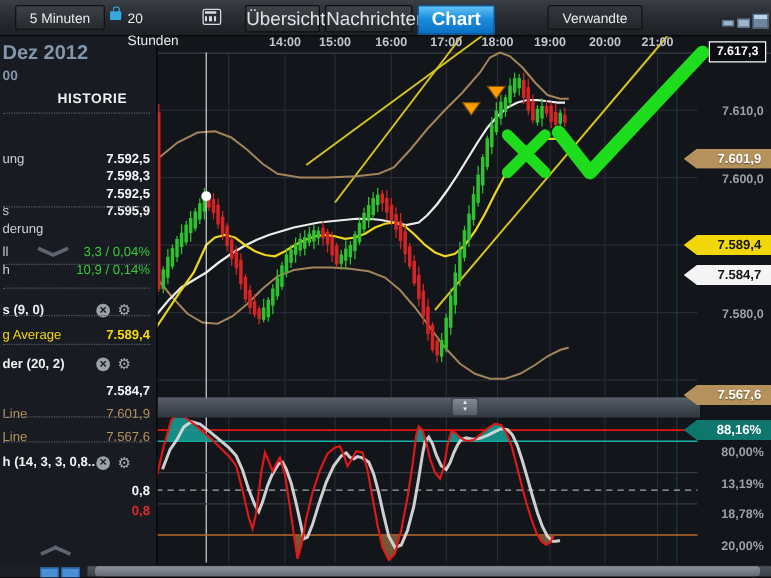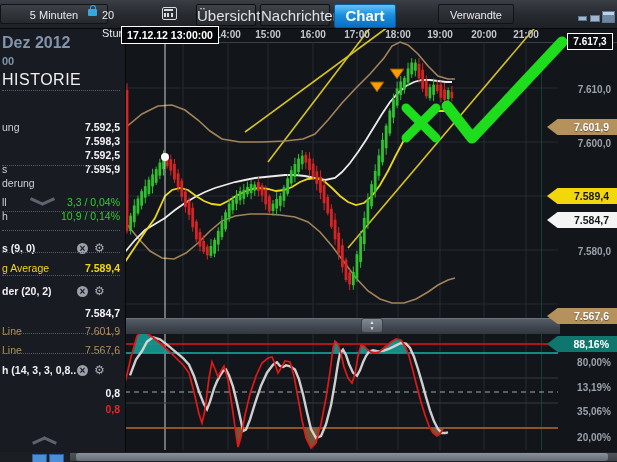--- a/index.html
+++ b/index.html
@@ -75,21 +75,21 @@
                background:linear-gradient(#8b919a,#666c75);}
   .bluebtn{position:absolute;top:2px;width:13px;height:7px;background:#4a90d9;border:1px solid #2c5f99;}
   svg{position:absolute;left:0;top:0;z-index:2;pointer-events:none;}
 </style>
 </head>
 <body>
 
 <div id="stage">
 
   <div id="toolbar" class="abs">
-    <div class="tbbtn" style="left:0;width:108px;">5 Minuten</div>
+    <div class="tbbtn" style="left:12px;width:72px;">5 Minuten</div>
     <span class="lock" style="left:88px;"></span>
     <div class="tbplain" style="left:102px;width:52px;">20 Stunden</div>
     <span class="cal" style="left:162px;"></span>
     <div id="tabs">
         <div class="tab" style="left: 196px; width: 60px;">Übersicht</div>
         <div class="tab" style="left: 260px; width: 70px;">Nachrichten</div>
         <div class="tab active" style="left: 334px; width: 62px;">Chart</div>
       </div>
     <div class="tbbtn" style="left:438px;width:76px;background:linear-gradient(#34373d,#23262b);">Verwandte</div>
     <span class="winicon" style="left:578px;top:16px;width:7px;height:3px;"></span>
@@ -101,21 +101,21 @@
   <div id="axisline" class="abs"></div>
 
   <div id="sidebar" class="abs">
     <div class="srow" style="top:8px;">
         <span class="lb" style="color:#8295ac;font-weight:bold;font-size:16px;">Dez 2012</span>
       </div>
     <div class="srow" style="top:27px;">
         <span class="lb" style="color:#8295ac;font-weight:bold;font-size:11px;">00</span>
       </div>
     <div class="srow" style="top:45px;">
-        <span class="lb" style="color:#eef0f2;font-size:16px;font-weight:normal;letter-spacing:.5px;">HISTORIE</span>
+        <span class="lb" style="color:#eef0f2;font-size:11px;font-weight:bold;letter-spacing:.5px;margin-left:44px;">HISTORIE</span>
       </div>
     <div id="srows">
         <div class="srow plain" style="top: 93px;">
           <span class="lb">ung</span>
           <span class="vl">7.592,5</span>
         </div>
         <div class="srow plain" style="top: 107px;">
           <span class="lb"></span>
           <span class="vl">7.598,3</span>
         </div>
@@ -430,21 +430,20 @@
       <path d="M125,383 L131,357 L137,336 L142,331 L148,334 L155,339 L162,345 L170,352 L178,360 L184,366 L189,373 L194,392 L199,414 L202,423 L205,410 L209,378 L212,362 L215,369 L218,377 L221,371 L224,366 L228,380 L232,406 L236,434 L238,447 L241,437 L245,415 L250,394 L256,376 L262,363 L268,358 L272,357 L275,364 L278,373 L281,368 L285,361 L290,362 L294,376 L298,398 L302,420 L306,438 L311,448 L316,443 L321,424 L326,398 L330,372 L333,348 L335,341 L338,344 L341,354 L344,367 L348,378 L352,383 L355,374 L358,356 L361,345 L364,346 L368,350 L373,353 L379,352 L385,347 L391,342 L396,339 L401,340 L405,346 L409,356 L413,371 L417,387 L421,402 L425,415 L429,426 L433,433 L437,436 L440,434 L443,429 L443,330 L125,330 Z" fill="#86603a" fill-opacity="0.85" clip-path="url(#clipTan)"></path>
       <polyline points="130,375.3333333333333 136,359.6666666666667 142,351 147,341.6666666666667 153,337.3333333333333 160,339.3333333333333 167,344.6666666666667 175,351.3333333333333 183,358 189,364.6666666666667 194,376 199,391.6666666666667 204,404.3333333333333 207,409.3333333333333 210,401.6666666666667 214,388.6666666666667 217,381.3333333333333 220,375.6666666666667 223,371 226,369.6666666666667 229,375.3333333333333 233,386.6666666666667 237,403 241,421.3333333333333 243,431 246,429.6666666666667 250,419.6666666666667 255,403.3333333333333 261,385.6666666666667 267,372.6666666666667 273,364.6666666666667 277,362.3333333333333 280,366 283,367 286,365.3333333333333 290,366.3333333333333 295,369.6666666666667 299,379.3333333333333 303,394.3333333333333 307,412.3333333333333 311,429 316,438 321,436 326,424.3333333333333 331,405.3333333333333 335,382.3333333333333 338,363.3333333333333 340,353.3333333333333 343,349.6666666666667 346,355 349,364 353,372.6666666666667 357,375.6666666666667 360,370.3333333333333 363,362.3333333333333 366,356 369,351.6666666666667 373,350.3333333333333 378,351.3333333333333 384,350.6666666666667 390,348.3333333333333 396,345.3333333333333 401,343 406,343.6666666666667 410,348 414,356.6666666666667 418,369 422,382.6666666666667 426,397 430,410.3333333333333 434,421.3333333333333 438,429 442,433 445,433 448,432.3333333333333" fill="none" stroke="#d9d9d9" stroke-width="2.4" stroke-opacity="0.95"></polyline>
       <polyline points="125,383 131,357 137,336 142,331 148,334 155,339 162,345 170,352 178,360 184,366 189,373 194,392 199,414 202,423 205,410 209,378 212,362 215,369 218,377 221,371 224,366 228,380 232,406 236,434 238,447 241,437 245,415 250,394 256,376 262,363 268,358 272,357 275,364 278,373 281,368 285,361 290,362 294,376 298,398 302,420 306,438 311,448 316,443 321,424 326,398 330,372 333,348 335,341 338,344 341,354 344,367 348,378 352,383 355,374 358,356 361,345 364,346 368,350 373,353 379,352 385,347 391,342 396,339 401,340 405,346 409,356 413,371 417,387 421,402 425,415 429,426 433,433 437,436 440,434 443,429" fill="none" stroke="#e21717" stroke-width="1.7"></polyline>
       <polygon points="370,82 384,82 377,92" fill="#ff9c00" stroke="#7a5200" stroke-width="1"></polygon>
       <polygon points="390,69 404,69 397,79" fill="#ff9c00" stroke="#7a5200" stroke-width="1"></polygon>
       <line x1="406" y1="108" x2="436" y2="138" stroke="#1ddd1d" stroke-width="9" stroke-linecap="round"></line>
       <line x1="436" y1="108" x2="406" y2="138" stroke="#1ddd1d" stroke-width="9" stroke-linecap="round"></line>
       <polyline points="447,106 472,138 562,42" fill="none" stroke="#1ddd1d" stroke-width="11" stroke-linecap="round" stroke-linejoin="round"></polyline>
     </svg>
 
-  <div id="xhairbox" class="abs">17.12.12 13:00:00</div>
   <div id="tlabels">
       <div class="tlabel" style="left: 228px;">14:00</div>
       <div class="tlabel" style="left: 268px;">15:00</div>
       <div class="tlabel" style="left: 313px;">16:00</div>
       <div class="tlabel" style="left: 357px;">17:00</div>
       <div class="tlabel" style="left: 398px;">18:00</div>
       <div class="tlabel" style="left: 440px;">19:00</div>
       <div class="tlabel" style="left: 484px;">20:00</div>
       <div class="tlabel" style="left: 526px;">21:00</div>
     </div>
@@ -453,21 +452,21 @@
       <div class="axis-plain" style="top: 84px;">7.610,0</div>
       <div class="badge tan" style="top: 119px;">7.601,9</div>
       <div class="axis-plain" style="top: 138px;">7.600,0</div>
       <div class="badge yellow" style="top: 188px;">7.589,4</div>
       <div class="badge white" style="top: 212px;">7.584,7</div>
       <div class="axis-plain" style="top: 246px;">7.580,0</div>
       <div class="badge tan" style="top: 308px;">7.567,6</div>
       <div class="badge red" style="top: 336px;">88,16%</div>
       <div class="axis-plain" style="top: 357px;">80,00%</div>
       <div class="axis-plain" style="top: 382px;">13,19%</div>
-      <div class="axis-plain" style="top: 406px;">35,06%</div>
+      <div class="axis-plain" style="top: 406px;">18,78%</div>
       <div class="axis-plain" style="top: 432px;">20,00%</div>
     </div>
 
   <div id="splitter" class="abs"></div>
   <div id="handle" class="abs">
     <div>▲</div>
     <div>▼</div>
   </div>
 
   <div id="scroll" class="abs">

